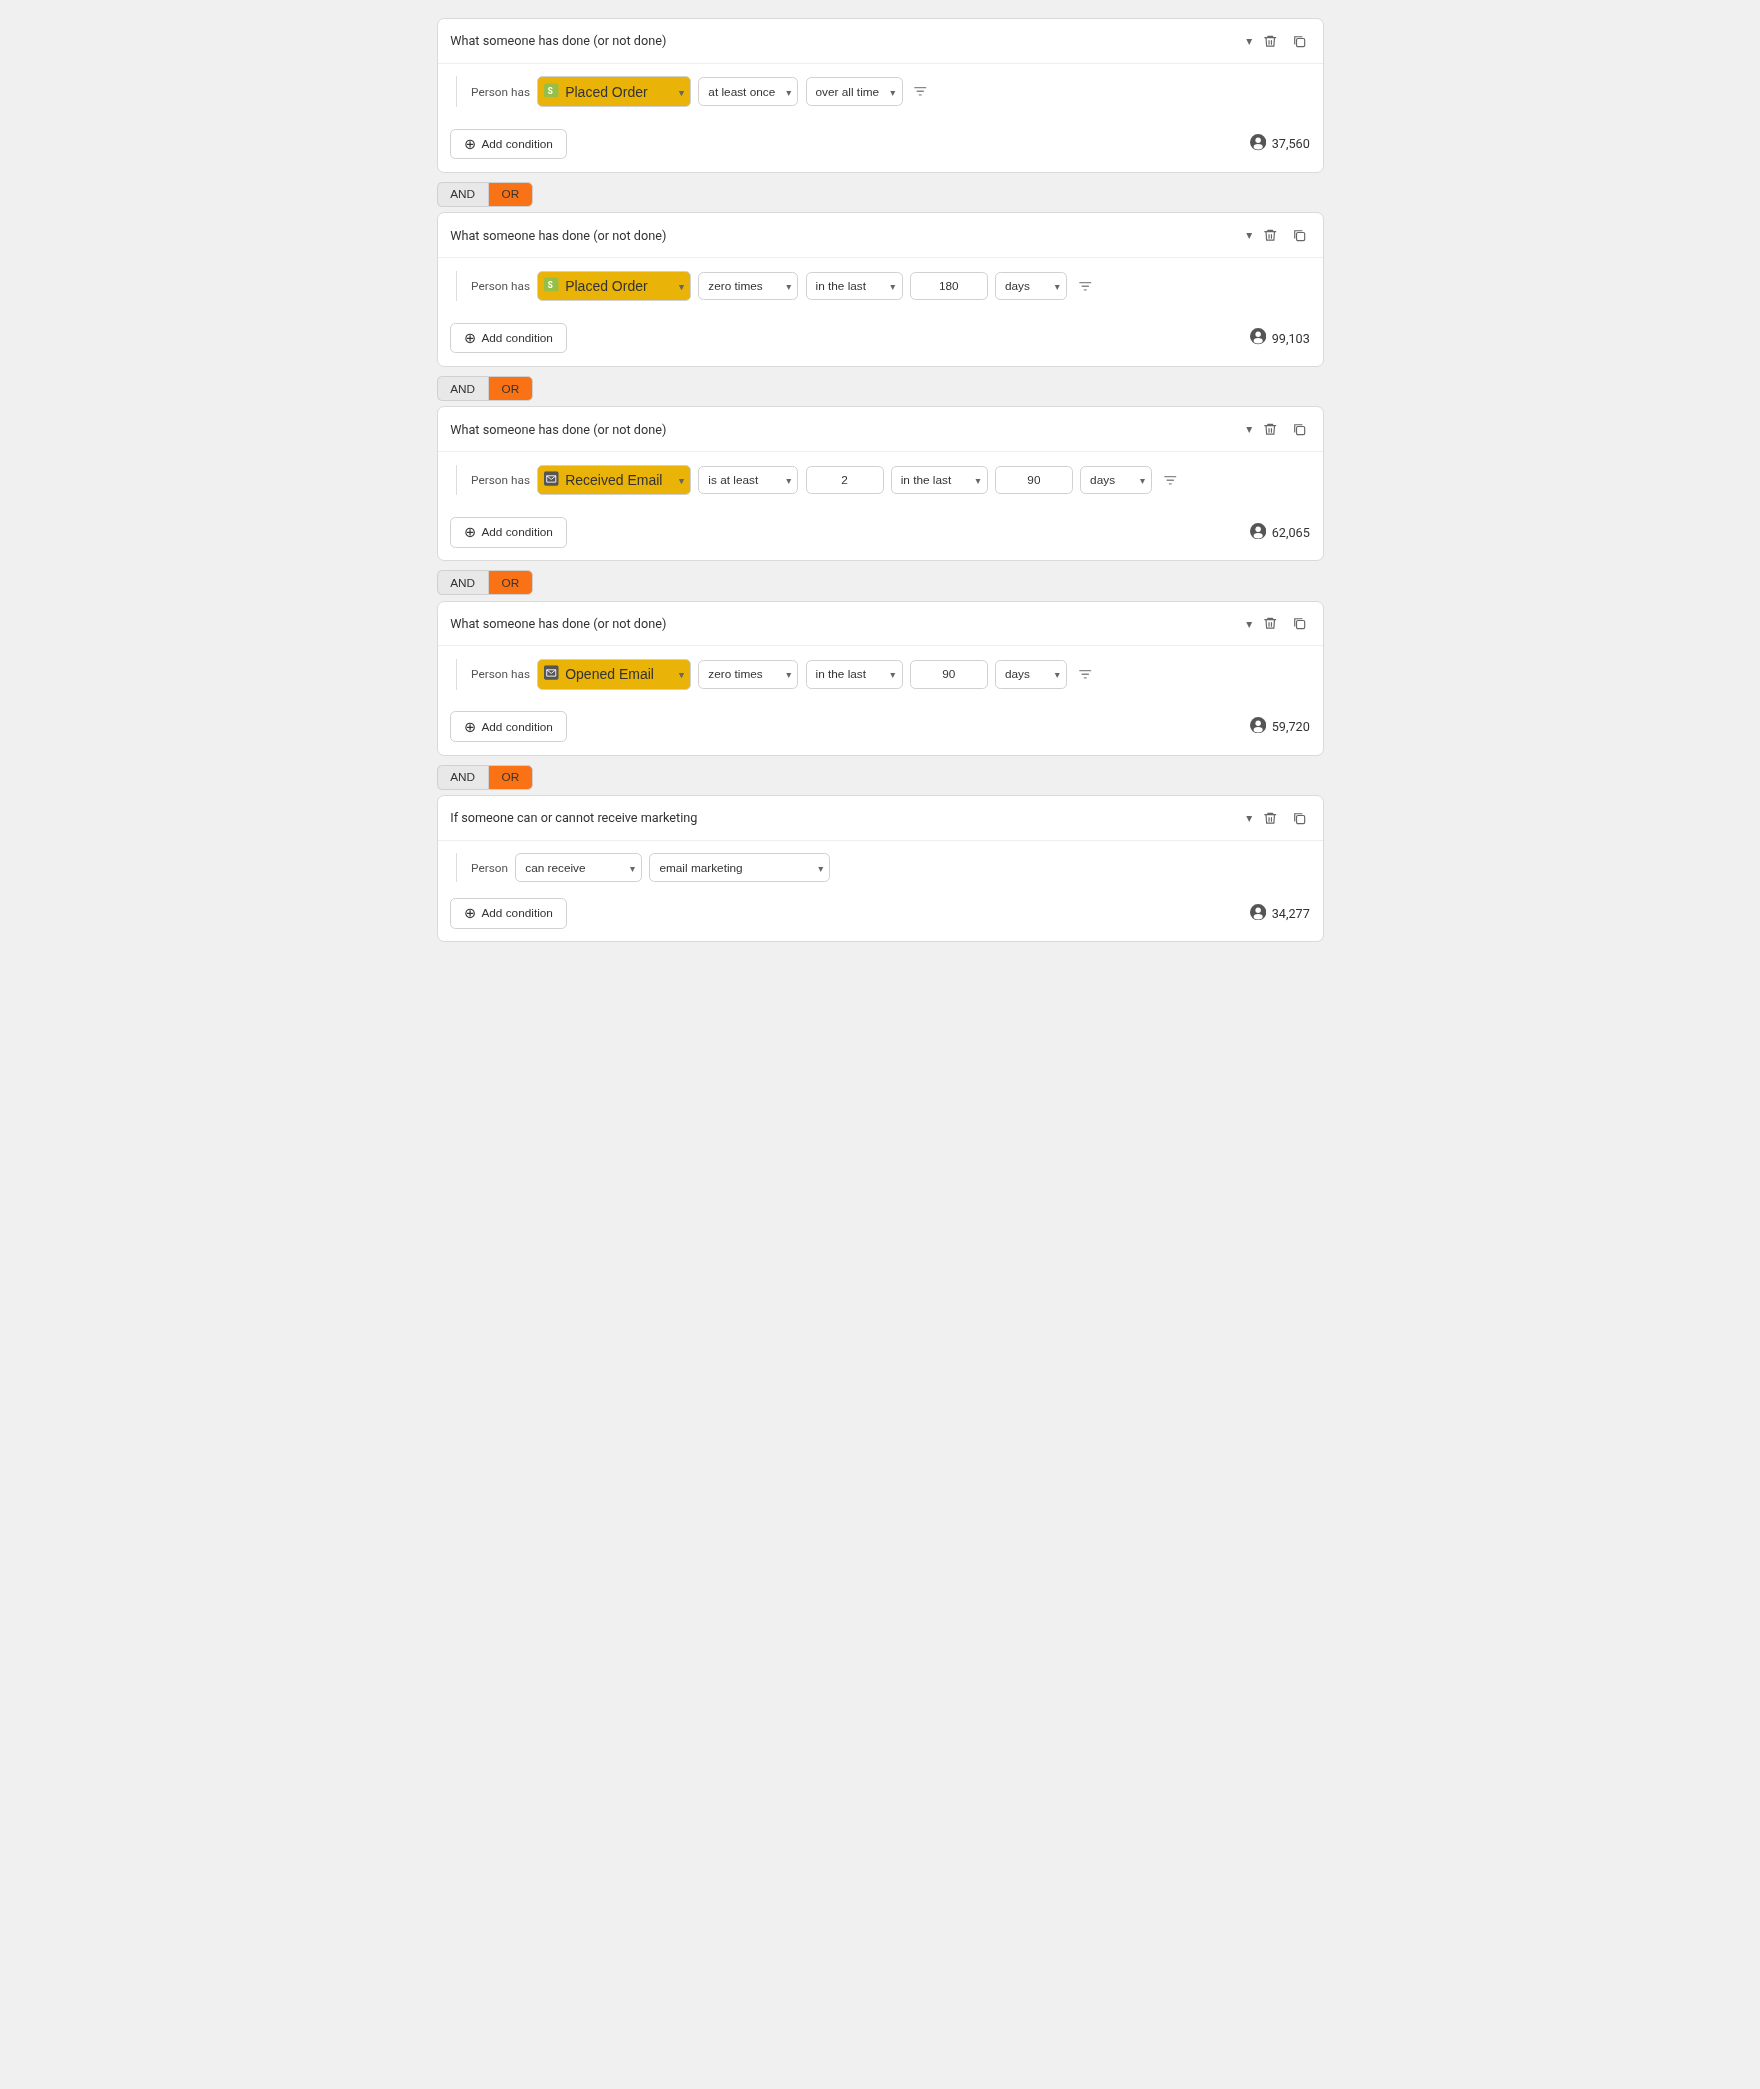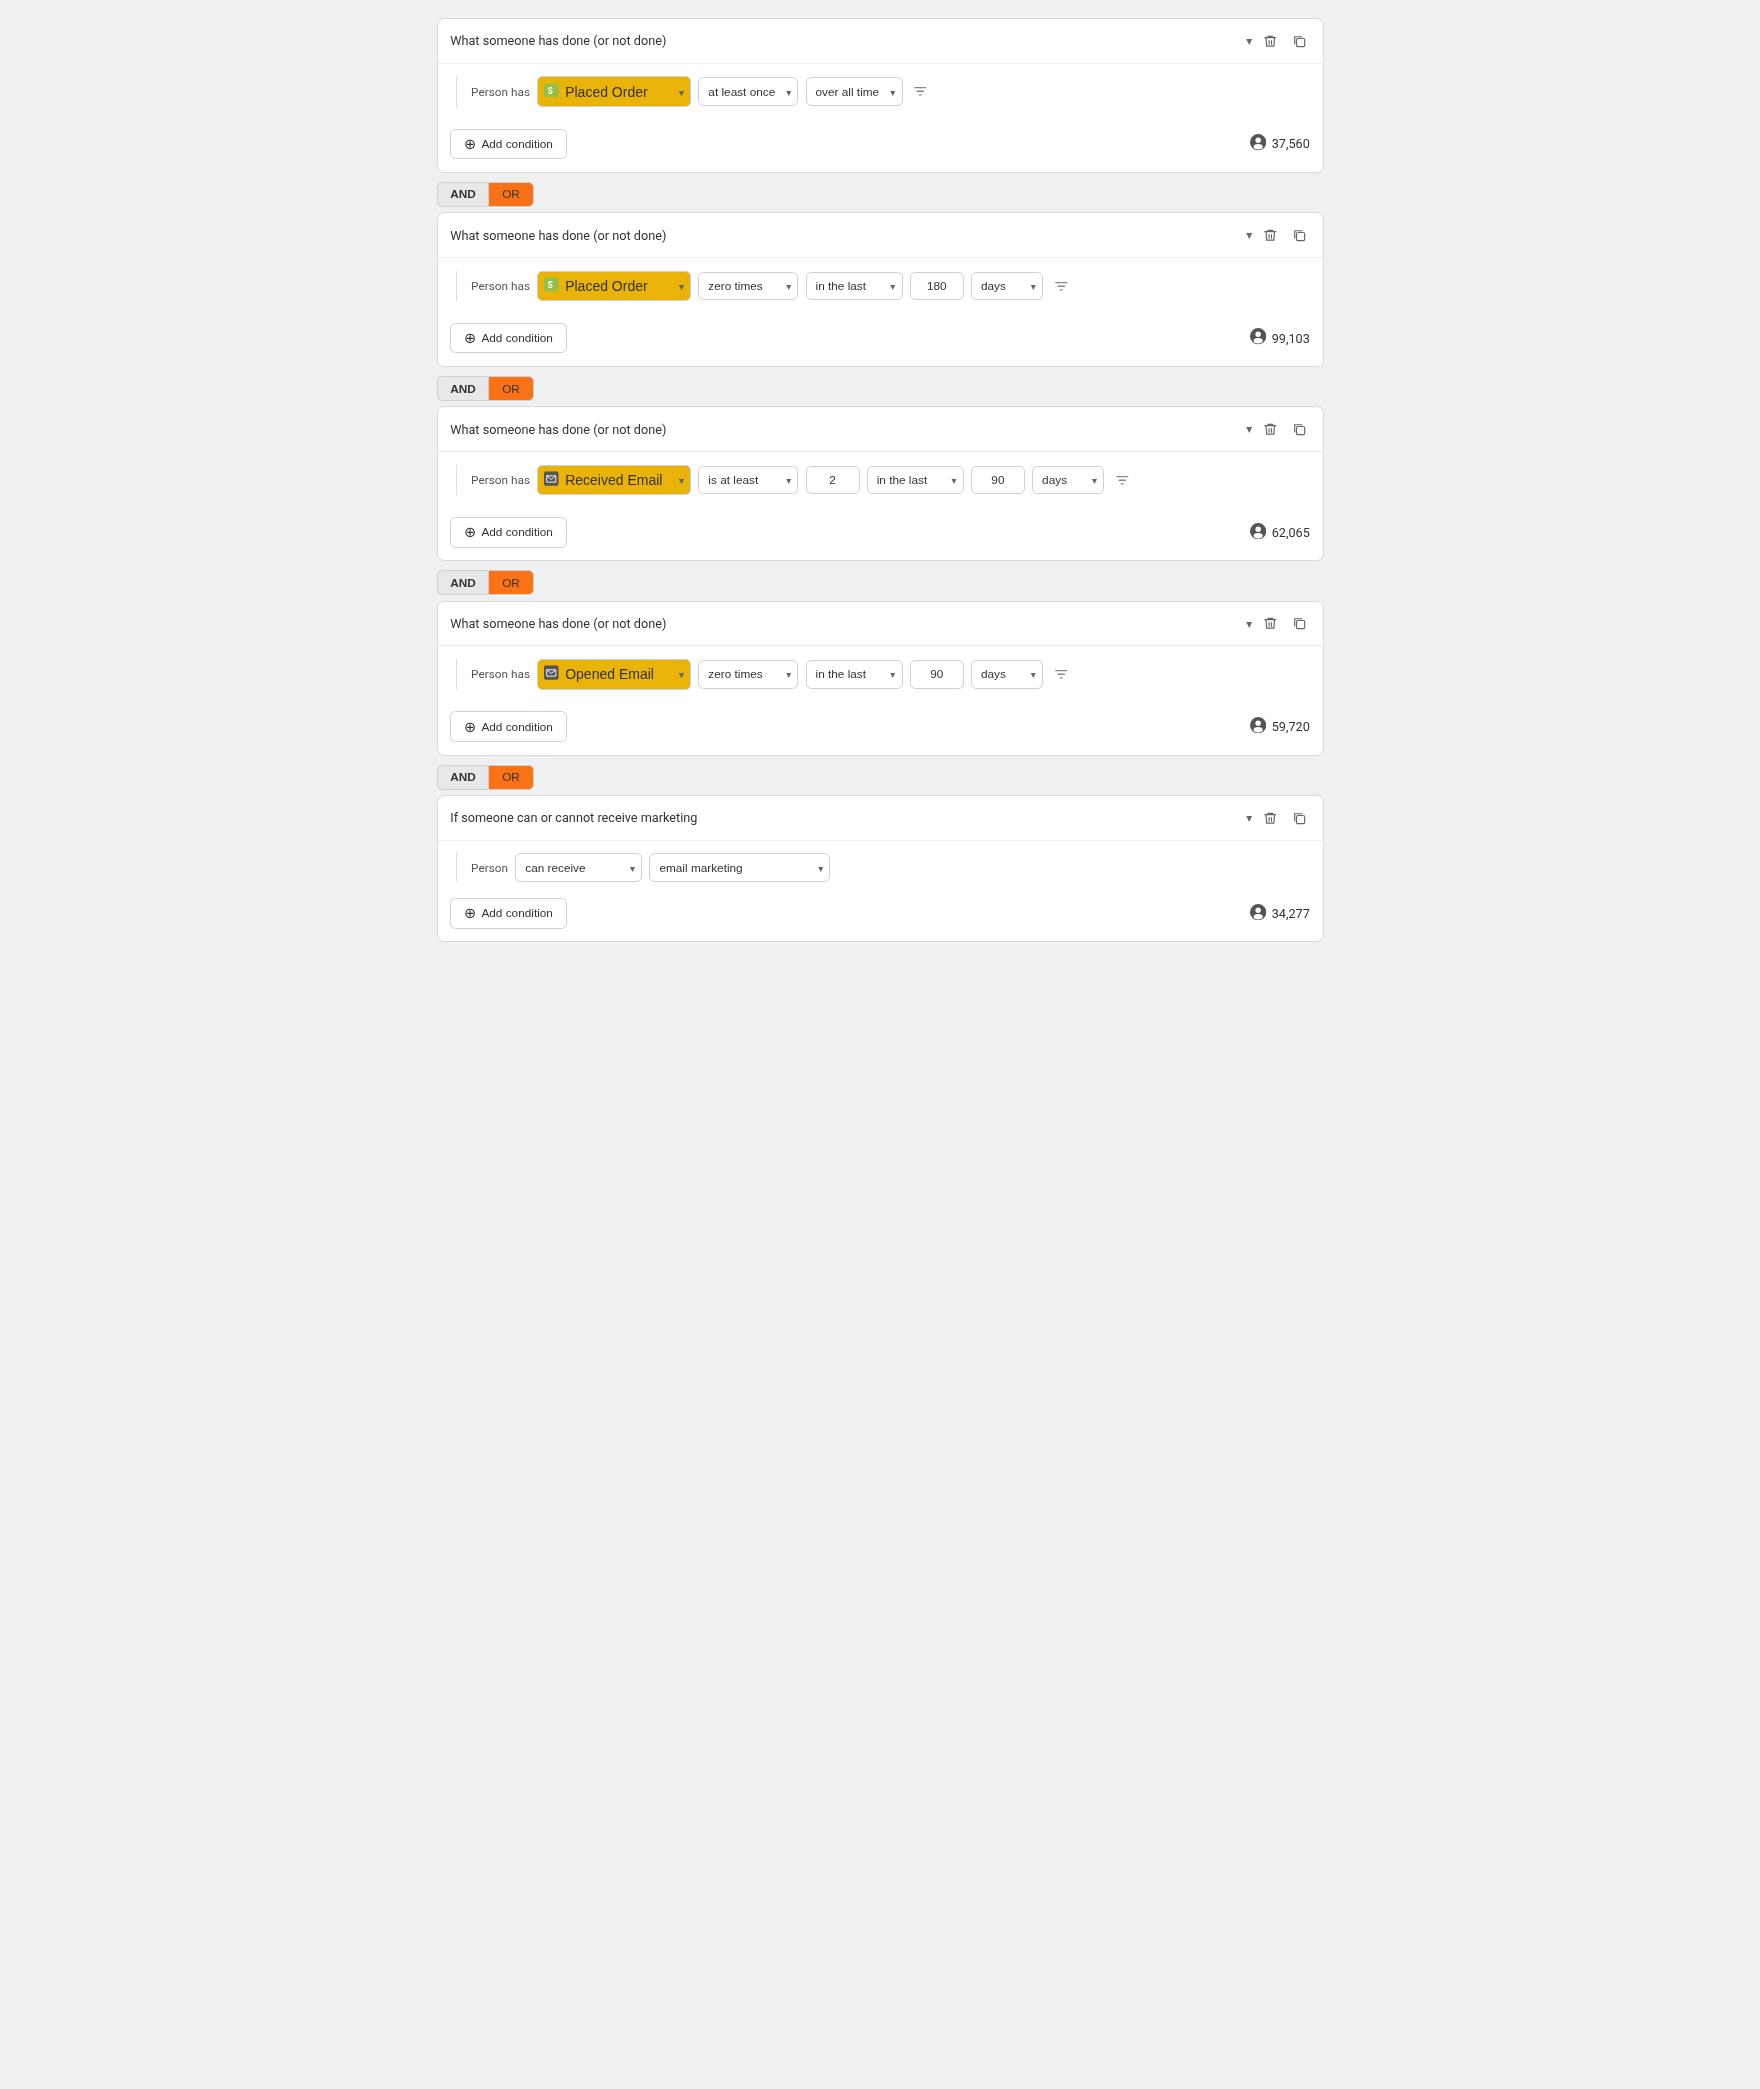--- a/index.html
+++ b/index.html
@@ -125,21 +125,21 @@
       transform: translateY(-50%);
       pointer-events: none;
       z-index: 1;
     }
 
     .input-number {
       border: 0.9px solid #d0d0d0;
       border-radius: 5.4px;
       padding: 6.3px 9px;
       font-size: 11.8px;
-      width: 54px;
+      width: 78px;
       text-align: center;
       outline: none;
       color: #333;
     }
 
     .condition-footer {
       display: flex;
       align-items: center;
       justify-content: space-between;
       padding: 9px 12.7px 12.7px 12.7px;
@@ -183,21 +183,21 @@
     }
     .logic-btn:first-child {
       border-radius: 5.4px 0 0 5.4px;
       border-right: none;
     }
     .logic-btn:last-child {
       border-radius: 0 5.4px 5.4px 0;
     }
     .logic-btn.active {
       background: #e8e8e8;
-      font-weight: 700;
+      font-weight: 400;
     }
 
     .condition-row-inner {
       display: flex;
       align-items: center;
       gap: 7.2px;
       flex-wrap: wrap;
       margin-bottom: 3.6px;
     }
 

